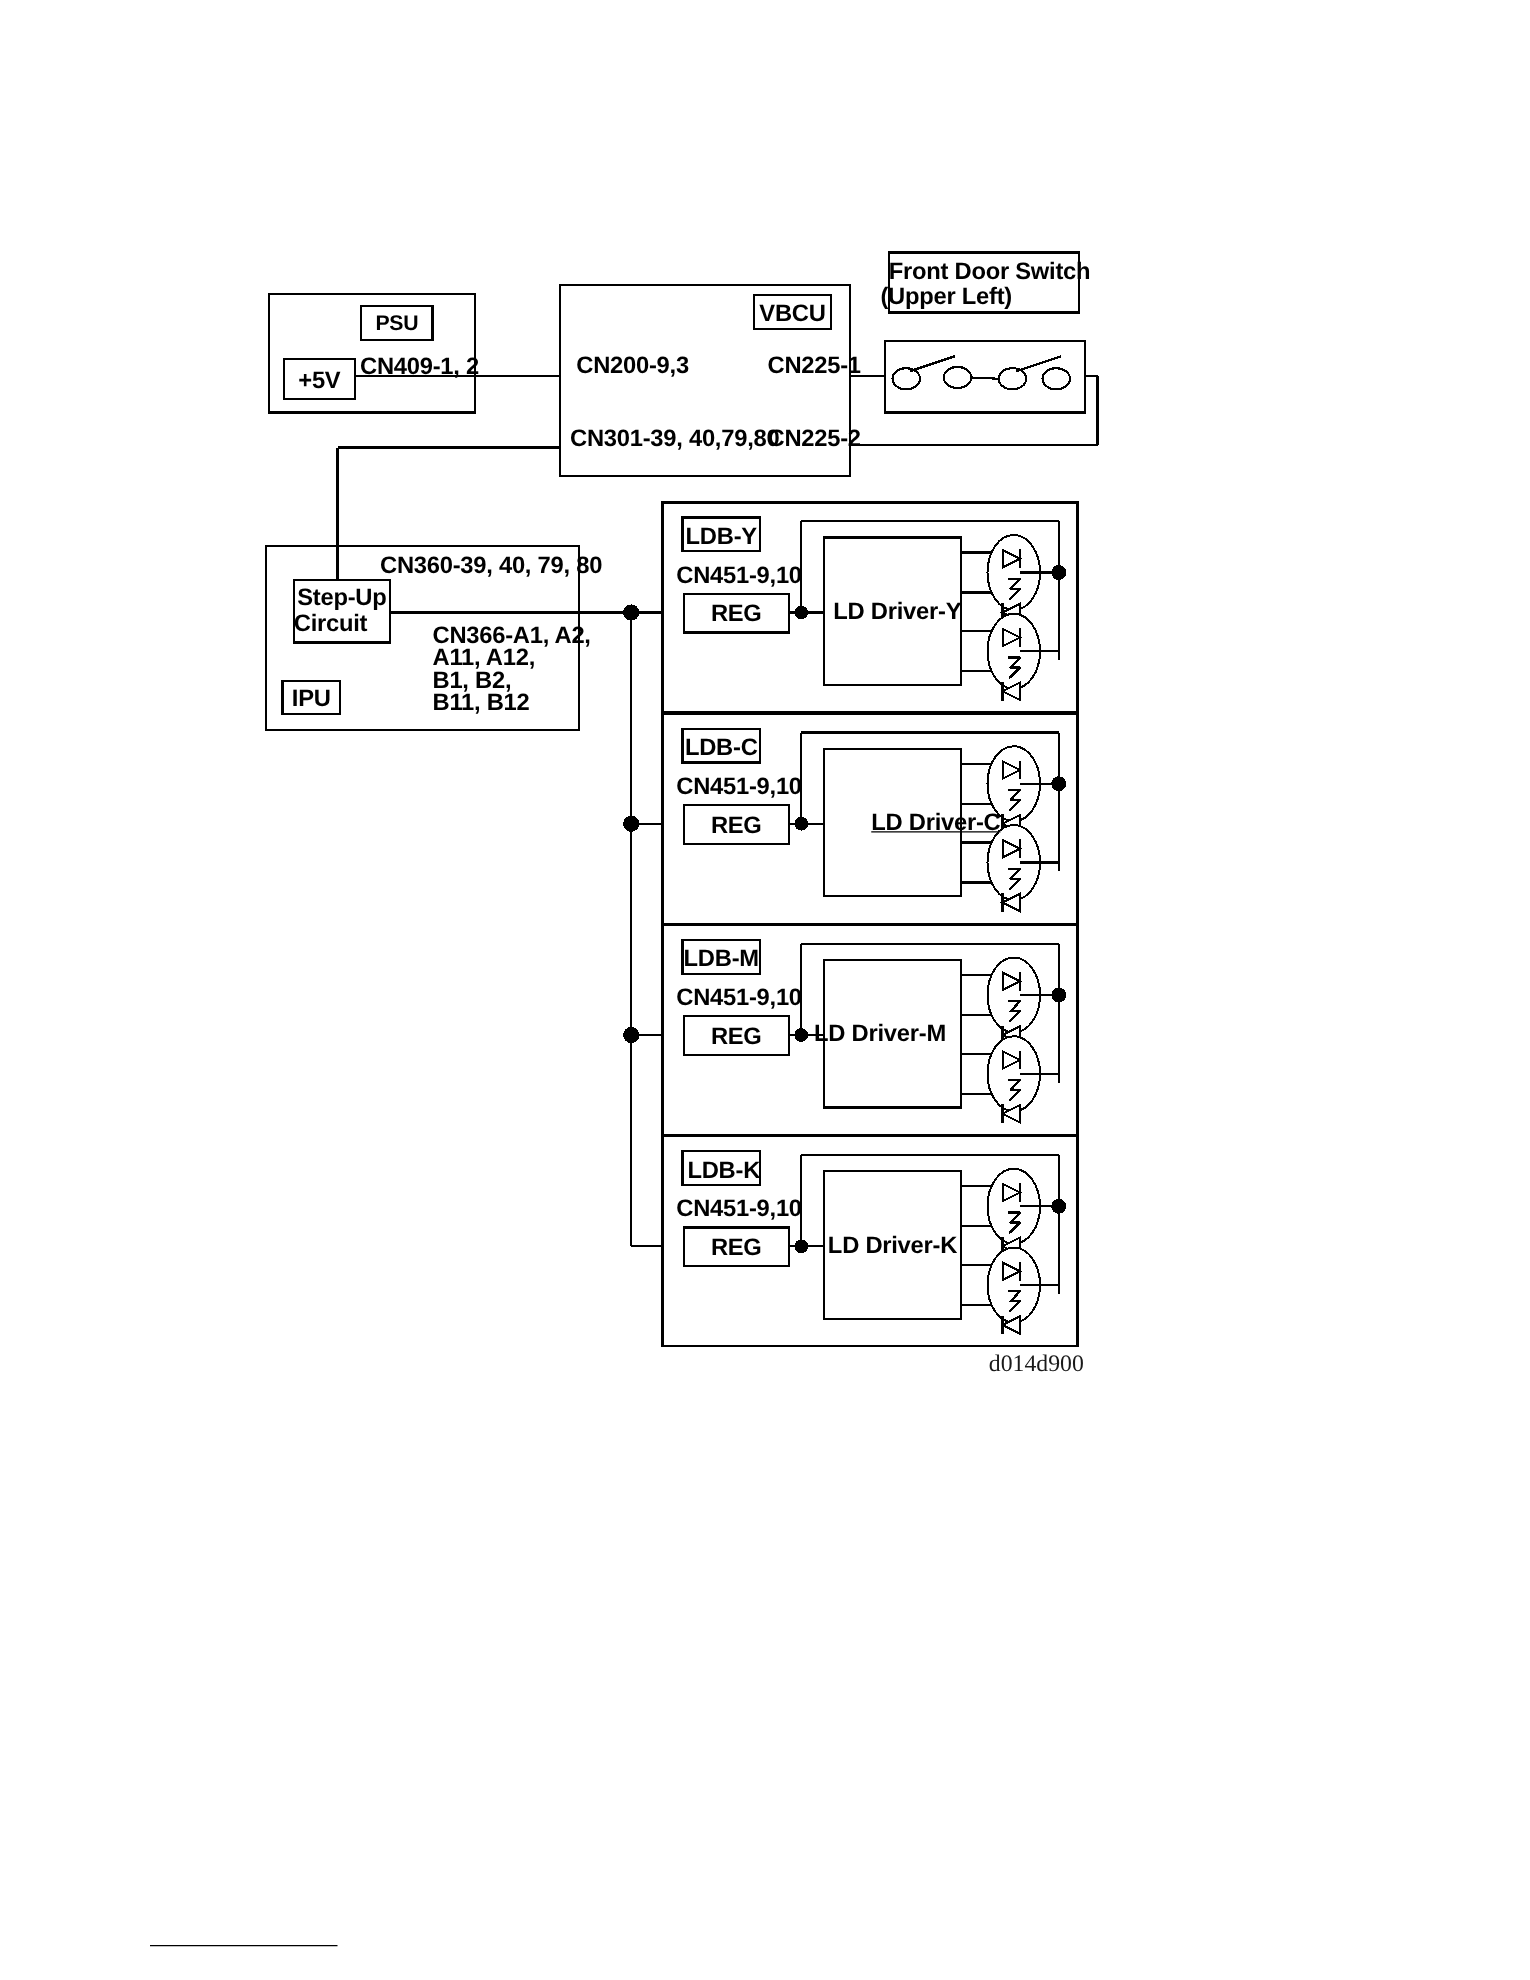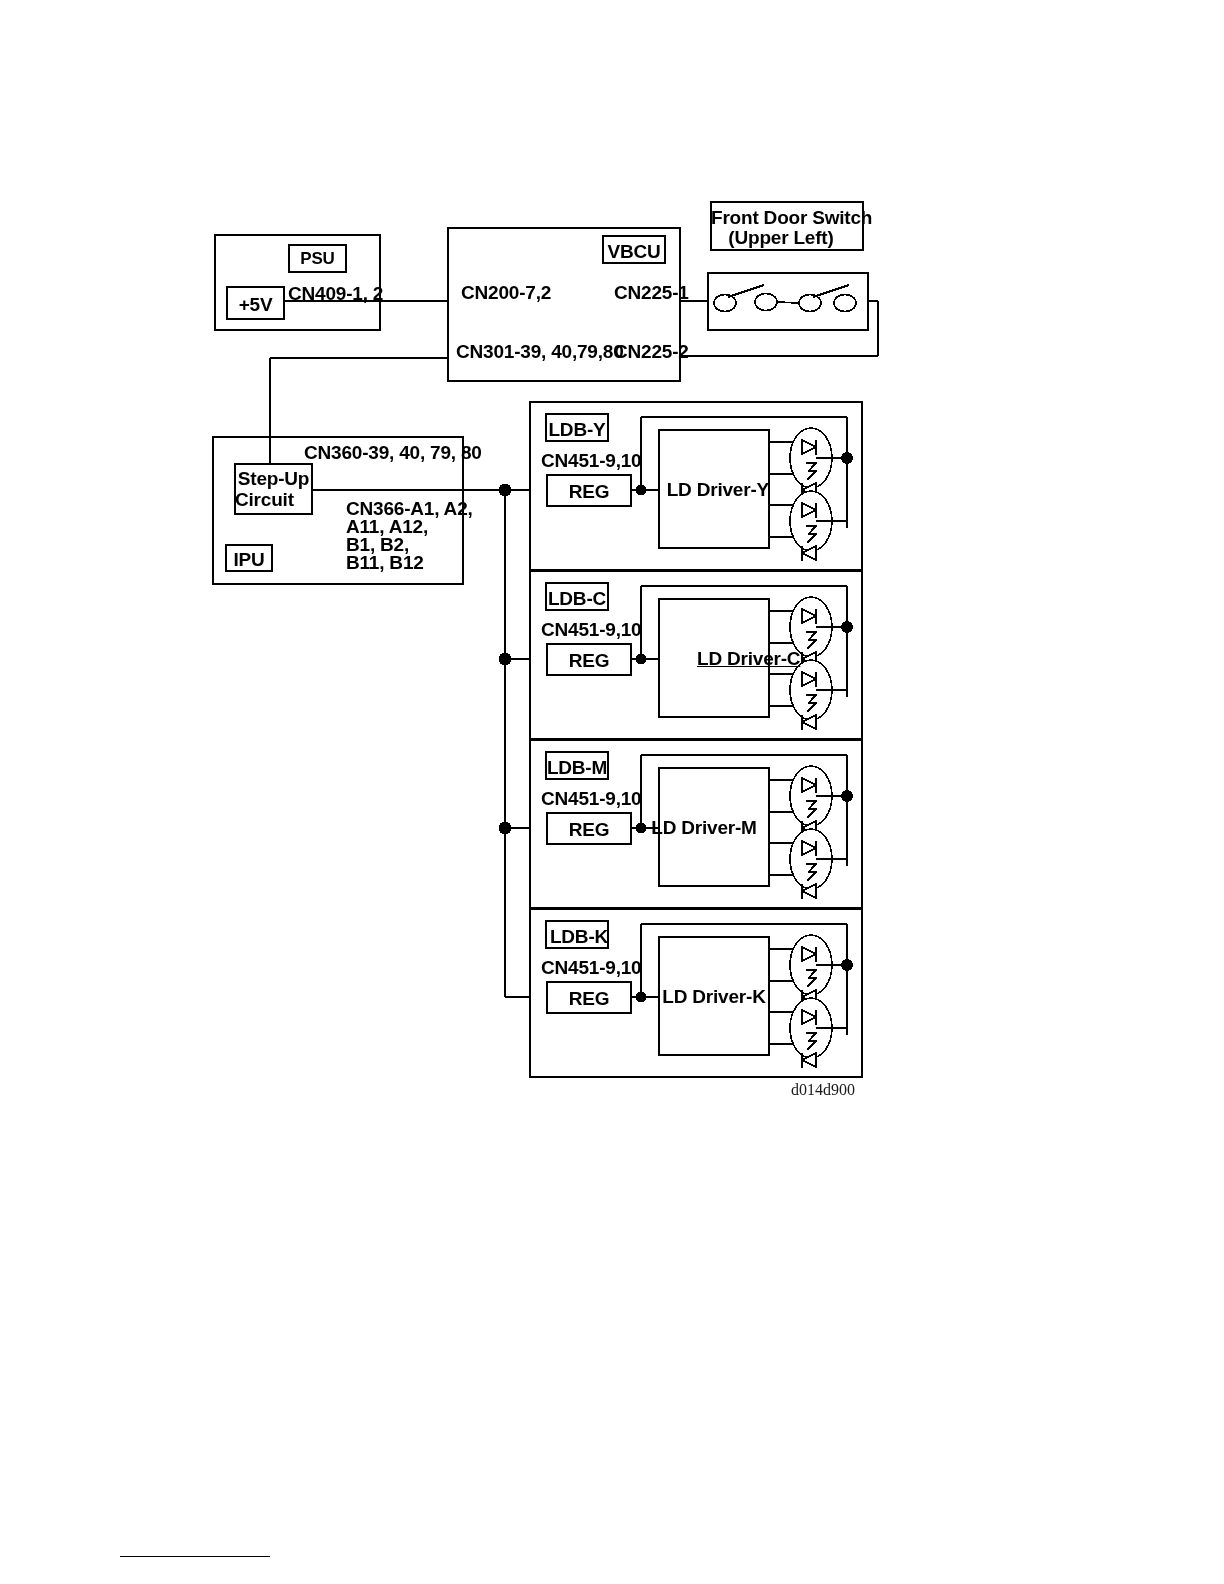--- a/index.html
+++ b/index.html
@@ -37,21 +37,21 @@
     line-height: 1.18;
     letter-spacing: -0.2px;
   }
   .lbl.center {
     text-align: center;
   }
   .caption {
     position: absolute;
     font-family: "Liberation Serif", serif;
     font-weight: normal;
-    font-size: 16px;
+    font-size: 19px;
     color: #1a1a1a;
     white-space: pre;
   }
   .fs19 { font-size: 19px; }
   .fs20 { font-size: 17px; }
   .footrule {
     position: absolute;
     left: 120px;
     top: 1556px;
     width: 150px;
@@ -252,27 +252,27 @@
       <circle cx="505" cy="828" r="6.5" fill="#000000" stroke="none"></circle>
 
     </g>
   </svg>
 
   <div class="lbl fs20 center" style="left:289px; top:249px; width:57px;">PSU</div>
   <div class="lbl fs19 center" style="left:227px; top:294px; width:57px;">+5V</div>
   <div class="lbl fs19" style="left:288px; top:283px;">CN409-1, 2</div>
 
   <div class="lbl fs19 center" style="left:603px; top:241px; width:62px;">VBCU</div>
-  <div class="lbl fs19" style="left:461px; top:282px;">CN200-7,2</div>
+  <div class="lbl fs19" style="left:461px; top:282px;">CN200-9,3</div>
   <div class="lbl fs19" style="left:614px; top:282px;">CN225-1</div>
   <div class="lbl fs19" style="left:456px; top:341px;">CN301-39, 40,79,80</div>
   <div class="lbl fs19" style="left:614px; top:341px;">CN225-2</div>
 
   <div class="lbl fs19 center" style="left:711px; top:207px; width:152px;">Front Door Switch</div>
-  <div class="lbl fs19 center" style="left:711px; top:227px; width:140px;">(Upper Left)</div>
+  <div class="lbl fs19 center" style="left:687px; top:227px; width:140px;">(Upper Left)</div>
 
   <div class="lbl fs19 center" style="left:235px; top:468px; width:77px;">Step-Up</div>
   <div class="lbl fs19 center" style="left:235px; top:489px; width:57px;">Circuit</div>
   <div class="lbl fs19 center" style="left:226px; top:549px; width:46px;">IPU</div>
   <div class="lbl fs19" style="left:304px; top:442px;">CN360-39, 40, 79, 80</div>
   <div class="lbl fs19" style="left:346px; top:498px;">CN366-A1, A2,</div>
   <div class="lbl fs19" style="left:346px; top:516px;">A11, A12,</div>
   <div class="lbl fs19" style="left:346px; top:534px;">B1, B2,</div>
   <div class="lbl fs19" style="left:346px; top:552px;">B11, B12</div>
 

